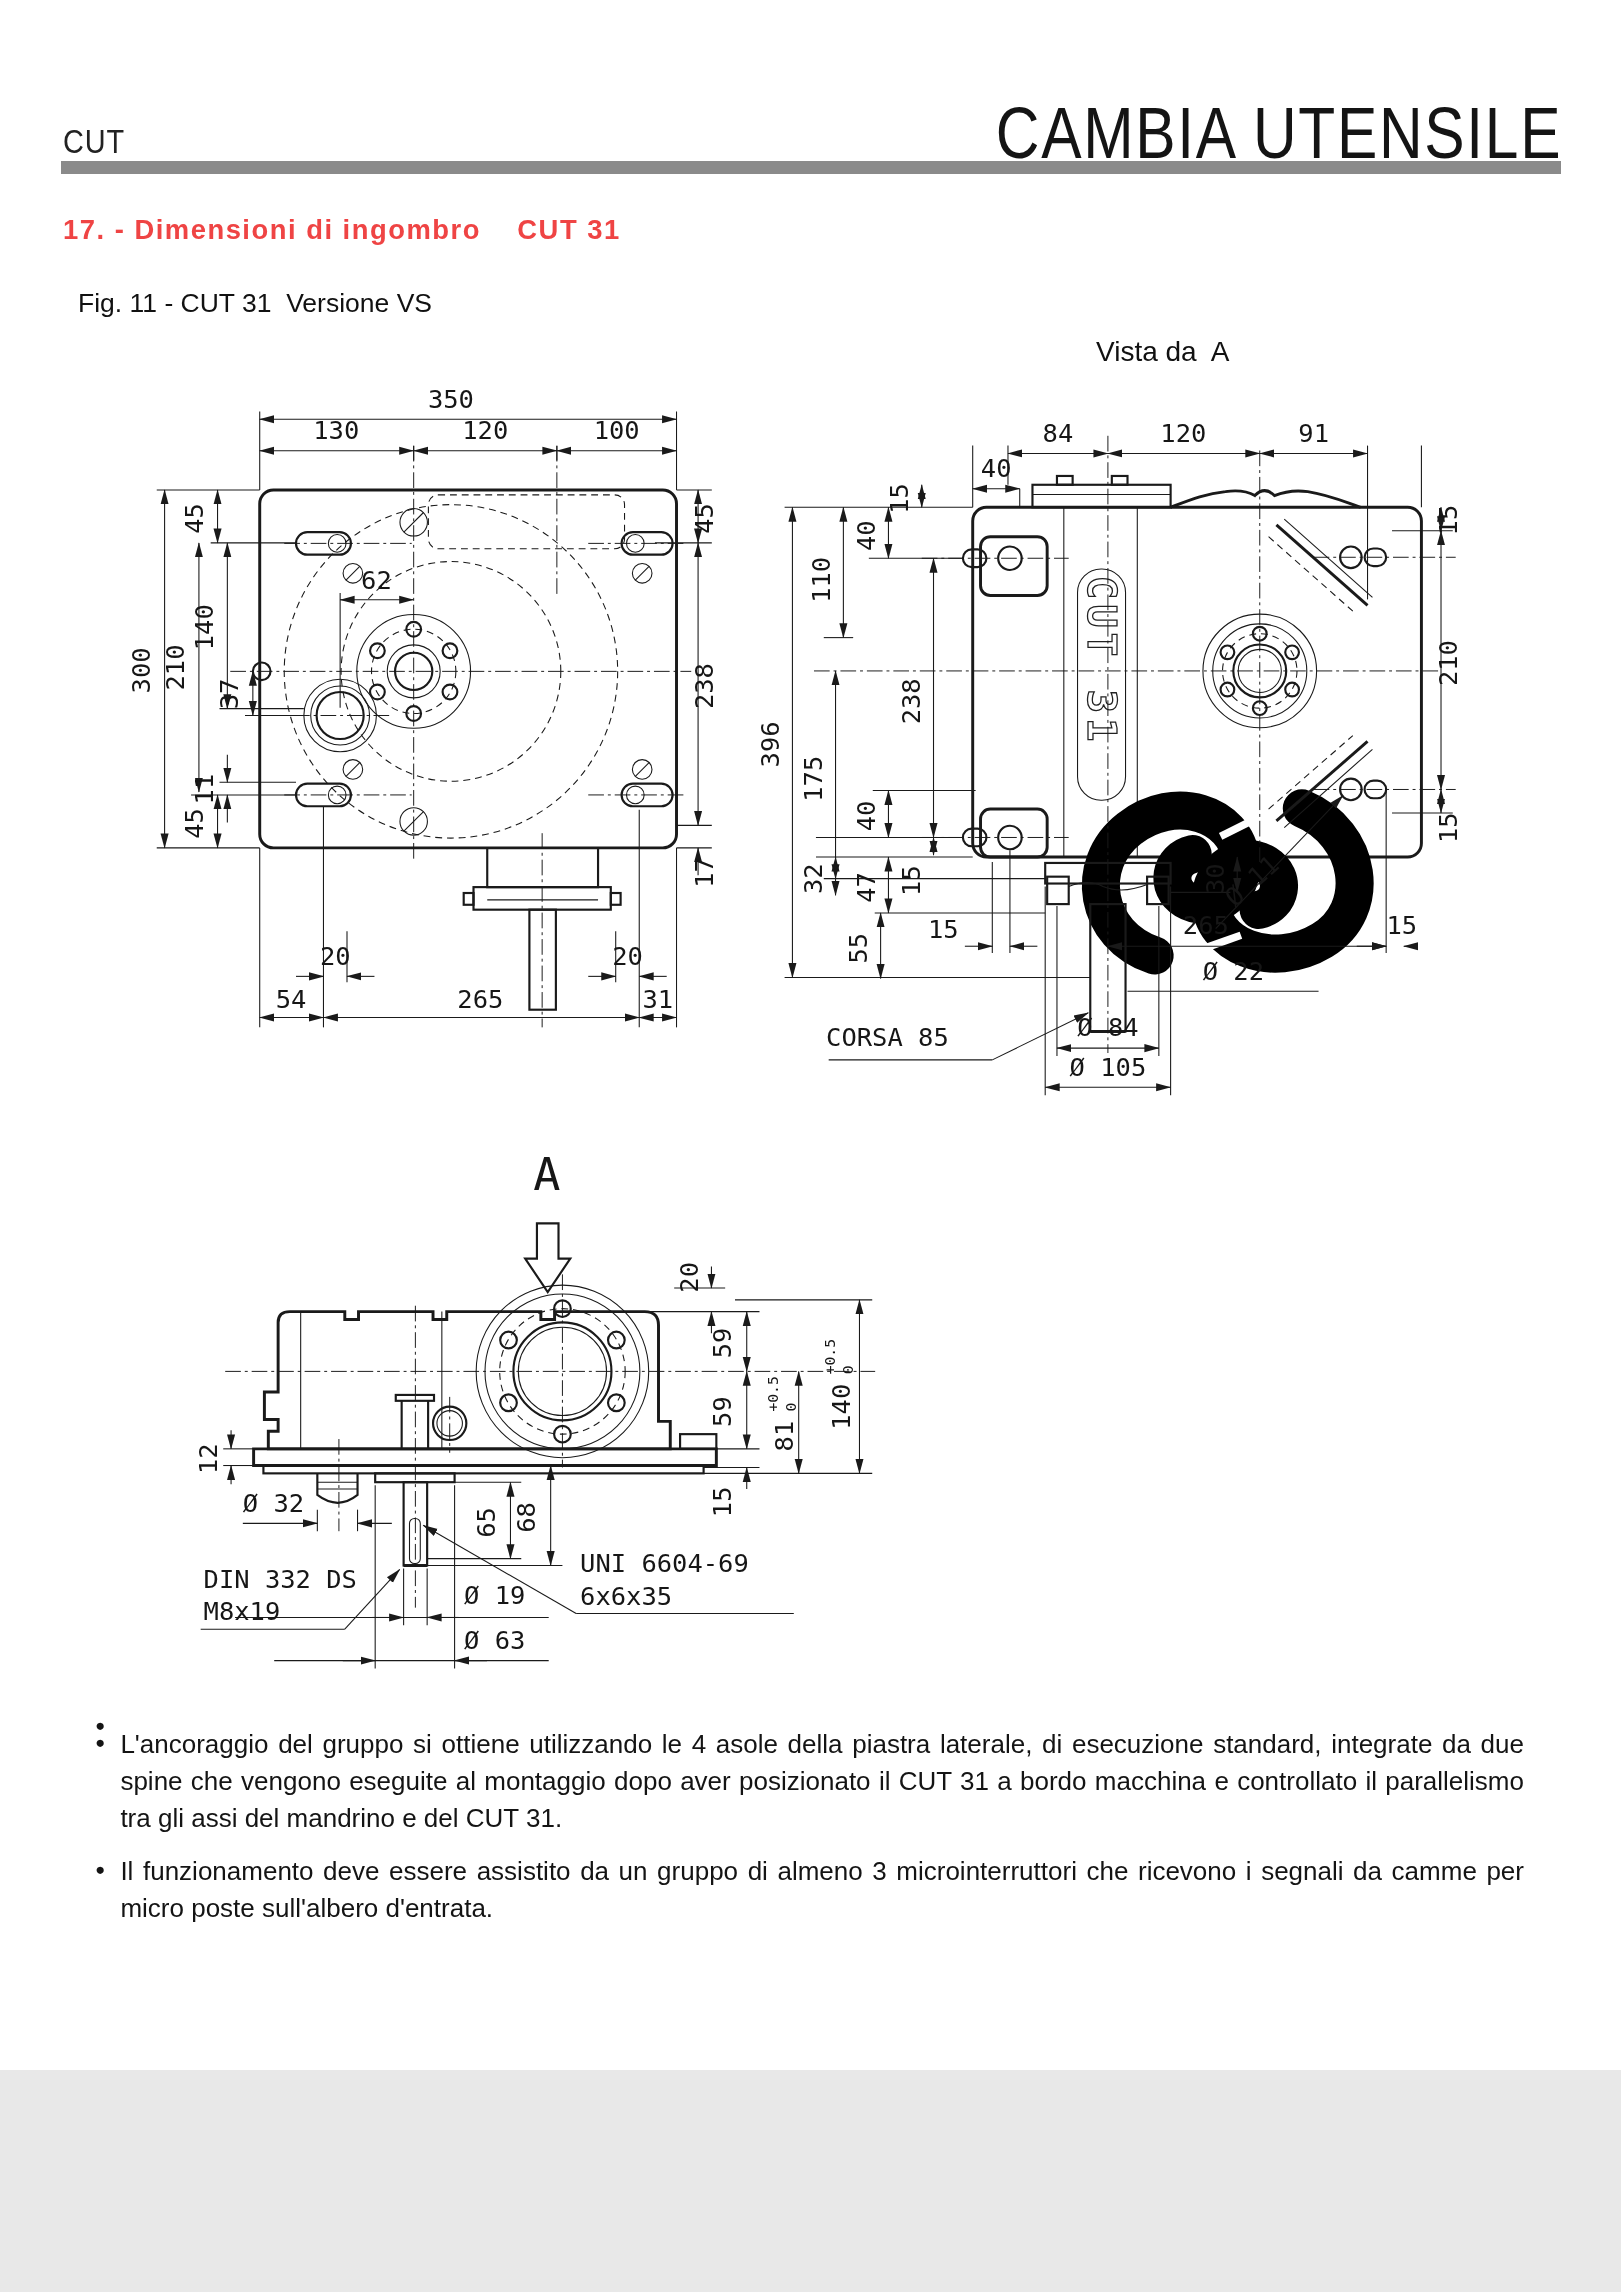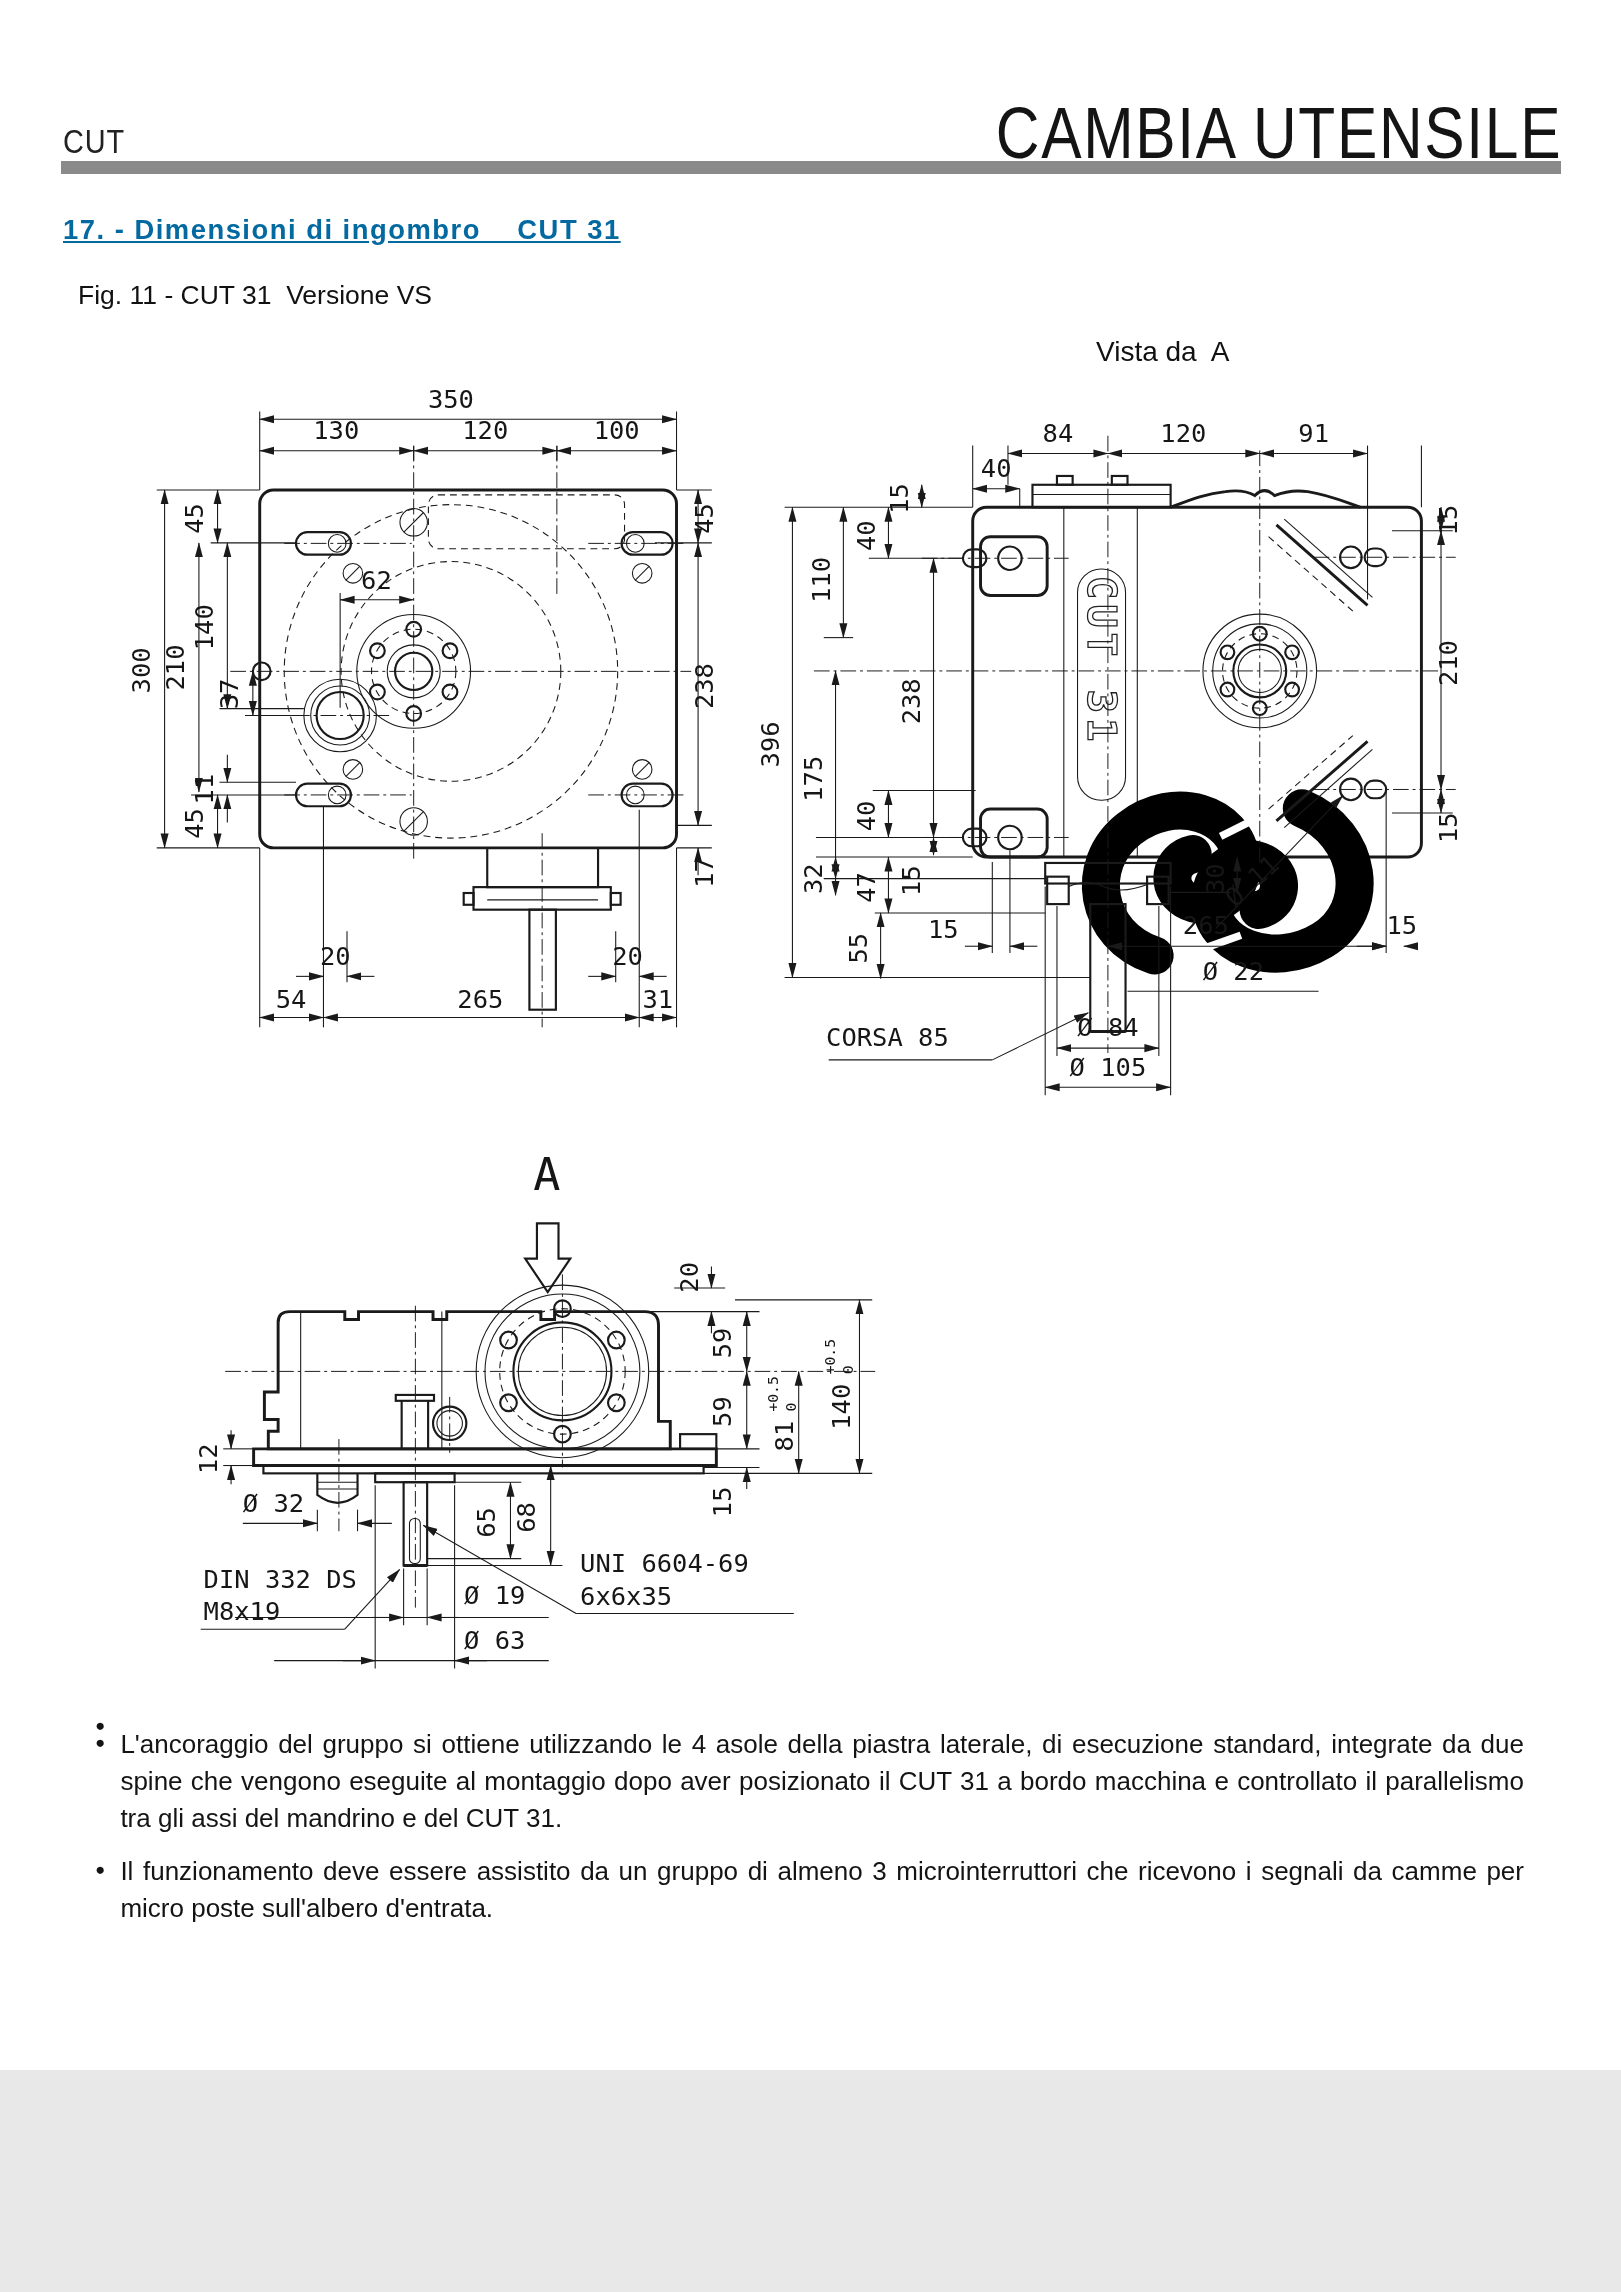--- a/index.html
+++ b/index.html
@@ -4,23 +4,23 @@
 <style>
   html,body{margin:0;padding:0;background:#e8e8e8;}
   .page{position:relative;width:1621px;height:2070px;background:#fff;overflow:hidden;
         font-family:"Liberation Sans",sans-serif;color:#111;}
   .abs{position:absolute;}
   .code{left:63px;top:122px;font-size:34px;color:#222;letter-spacing:1px;
         transform:scaleX(.85);transform-origin:left top;white-space:pre;}
   .maintitle{right:59px;top:92px;font-size:72px;font-weight:400;color:#141414;
         letter-spacing:2px;transform:scaleX(.84);transform-origin:right top;white-space:pre;}
   .hbar{left:61px;top:161px;width:1500px;height:12.7px;background:#8a8a8a;}
-  .sectitle{left:63px;top:214px;font-size:27.4px;font-weight:bold;color:#0369a1;
-        letter-spacing:1.5px;white-space:pre;text-decoration:underline;}
-  .figcap{left:78px;top:280px;font-size:26.5px;color:#111;white-space:pre;}
+  .sectitle{left:63px;top:214px;font-size:27.4px;font-weight:bold;color:#ef4444;
+        letter-spacing:1.5px;white-space:pre;}
+  .figcap{left:78px;top:288px;font-size:26.5px;color:#111;white-space:pre;}
   .vista{left:1096px;top:336px;font-size:28px;color:#111;white-space:pre;}
   .notes{left:93px;top:1709px;width:1431px;}
   .note{position:relative;padding-left:27.4px;margin-bottom:16.7px;font-size:26px;
         line-height:37px;text-align:justify;color:#141414;}
   .note .bullet{position:absolute;left:2px;top:-2px;font-size:16.7px;}
   .fbar{left:1135px;top:2178px;width:335px;height:45px;
         background:linear-gradient(to right,#ffffff,#d2d2d2 30%,#9b9b9b 65%,#8f8f8f 100%);}
   .pageno{left:1368px;top:2182px;font-size:29px;font-weight:bold;color:#fff;}
   .logosvg{left:1243px;top:2154px;}
   svg{position:absolute;overflow:visible;}

